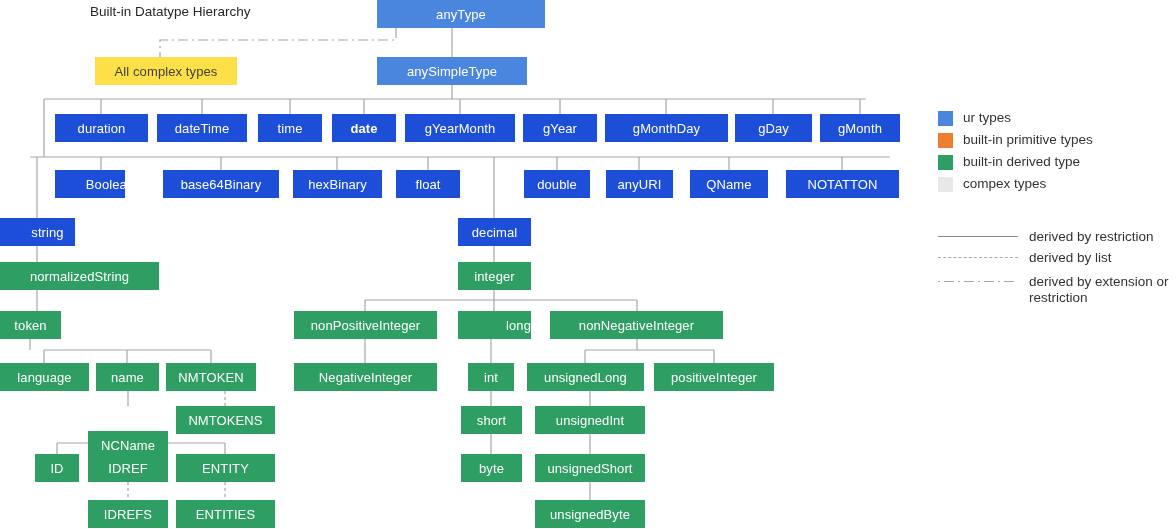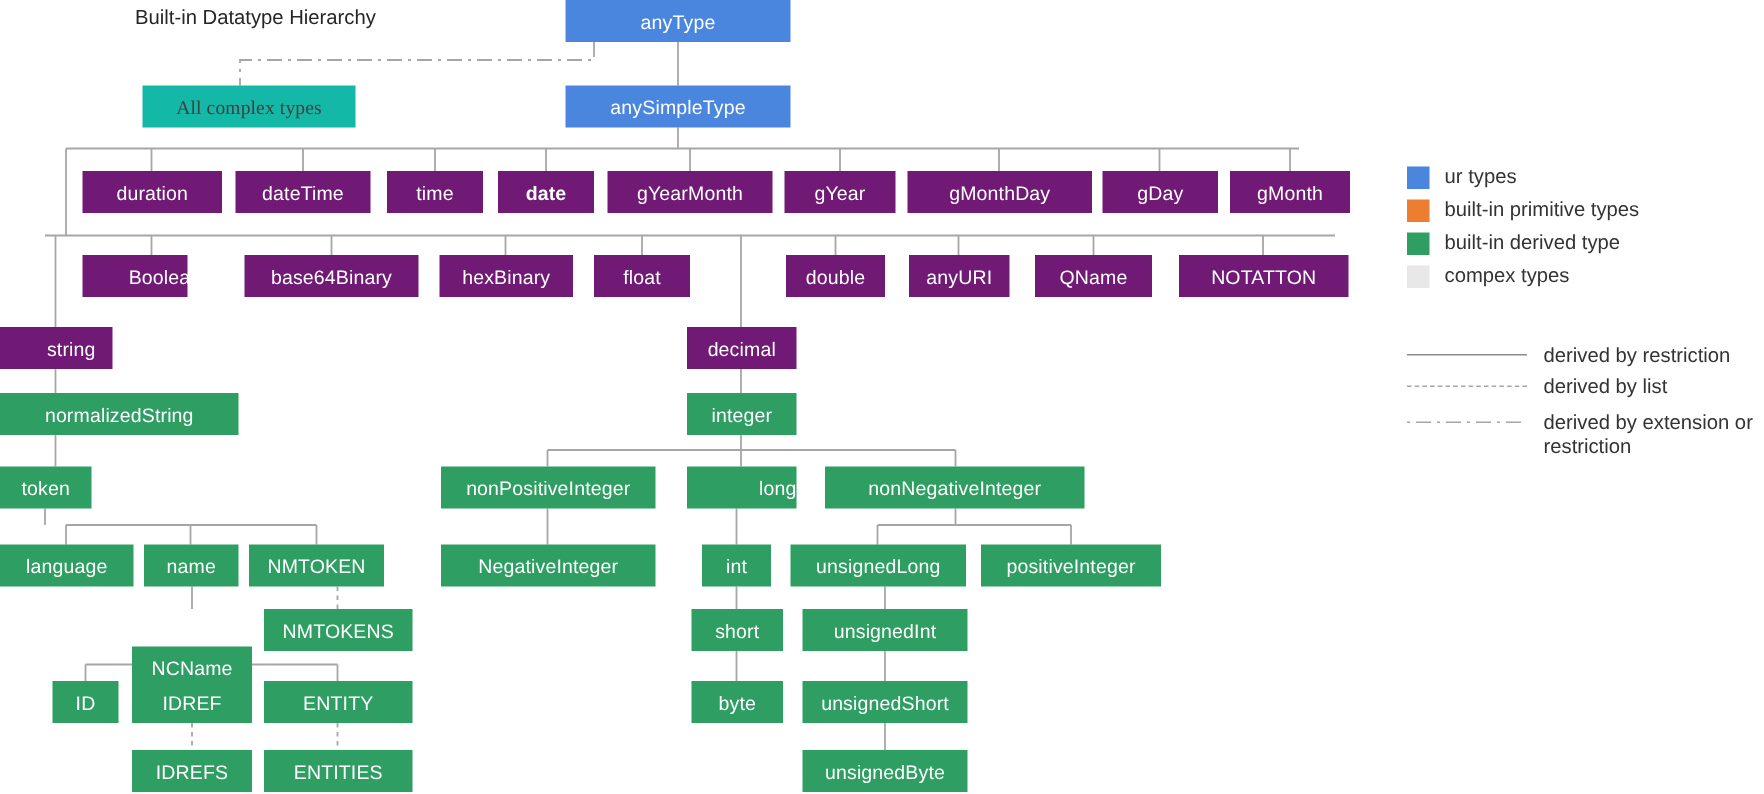--- a/index.html
+++ b/index.html
@@ -35,23 +35,23 @@
     justify-content: center;
     height: 28px;
     color: #ffffff;
     font-size: 13px;
     line-height: 1;
     letter-spacing: 0.1px;
     white-space: nowrap;
     user-select: none;
   }
   .node.ur       { background: #4a86de; }
-  .node.primitive{ background: #701a75; }
+  .node.primitive{ background: #1d4ed8; }
   .node.derived  { background: #2e9e62; }
-  .node.complex  { background: #14b8a6; color: #404040; font-family: Liberation Serif, serif; }
+  .node.complex  { background: #fde047; color: #404040; }
 
   .diagram-title {
     position: absolute;
     left: 90px;
     top: 4px;
     font-size: 13.5px;
     color: #262626;
     white-space: nowrap;
   }
 
@@ -141,21 +141,21 @@
       <path d="M491,339 L491,363" fill="none" stroke="#a6a6a6" stroke-width="1.2"></path>
       <path d="M637,339 L637,350 M585,350 L714,350 M585,350 L585,363 M714,350 L714,363" fill="none" stroke="#a6a6a6" stroke-width="1.2"></path>
       <path d="M491,391 L491,406" fill="none" stroke="#a6a6a6" stroke-width="1.2"></path>
       <path d="M590,391 L590,406" fill="none" stroke="#a6a6a6" stroke-width="1.2"></path>
       <path d="M491,434 L491,454" fill="none" stroke="#a6a6a6" stroke-width="1.2"></path>
       <path d="M590,434 L590,454" fill="none" stroke="#a6a6a6" stroke-width="1.2"></path>
       <path d="M590,482 L590,500" fill="none" stroke="#a6a6a6" stroke-width="1.2"></path>
     </svg>
 
   <div id="nodes-layer">
-      <div class="node ur" style="left: 377px; top: 0px; width: 150px;">
+      <div class="node ur" style="left: 377px; top: 0px; width: 168px;">
         <span>anyType</span>
       </div>
       <div class="node ur" style="left: 377px; top: 57px; width: 150px;">
         <span>anySimpleType</span>
       </div>
       <div class="node complex" style="left: 95px; top: 57px; width: 142px;">
         <span>All complex types</span>
       </div>
       <div class="node primitive" style="left: 55px; top: 114px; width: 93px;">
         <span>duration</span>

